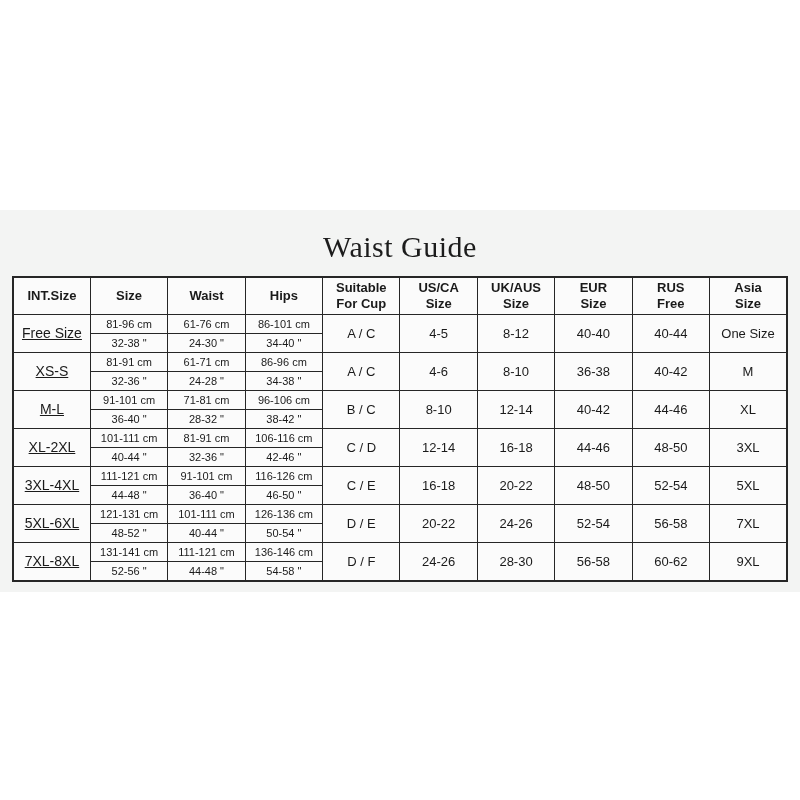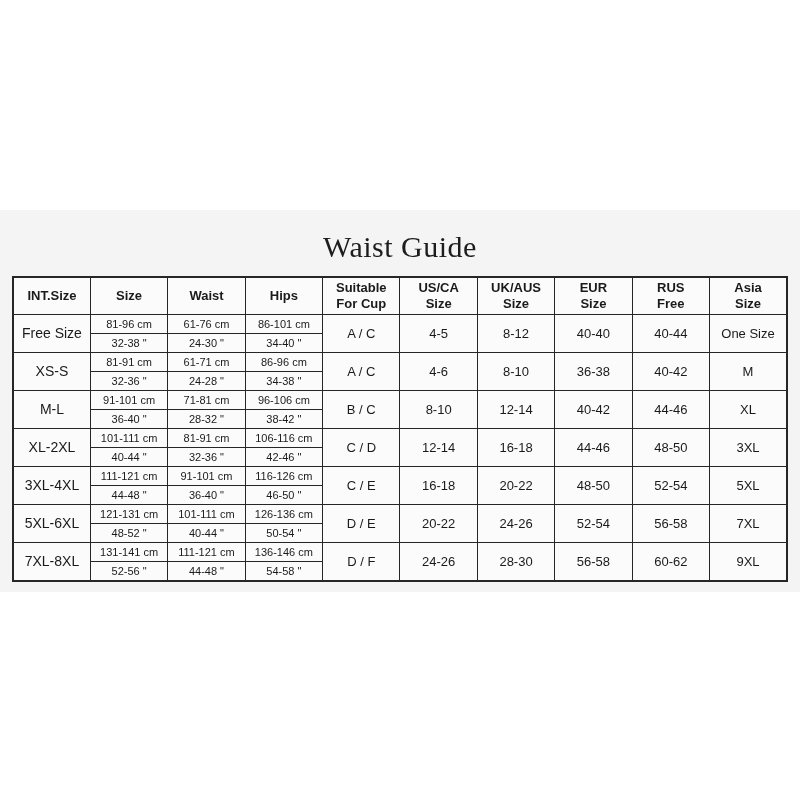--- a/index.html
+++ b/index.html
@@ -50,21 +50,21 @@
     overflow:hidden;
   }
   th{
     font-size:13px;
     font-weight:bold;
     height:37px;
     white-space:pre-line;
     line-height:1.25;
   }
   td{font-size:13px;}
-  td.int{font-size:14px;}
+  td.int{font-size:14px;text-decoration:underline;}
   td.cm,td.in{
     font-size:11px;
     height:18px;
     line-height:18px;
   }
 </style>
 </head>
 <body>
 
 <div class="panel">

